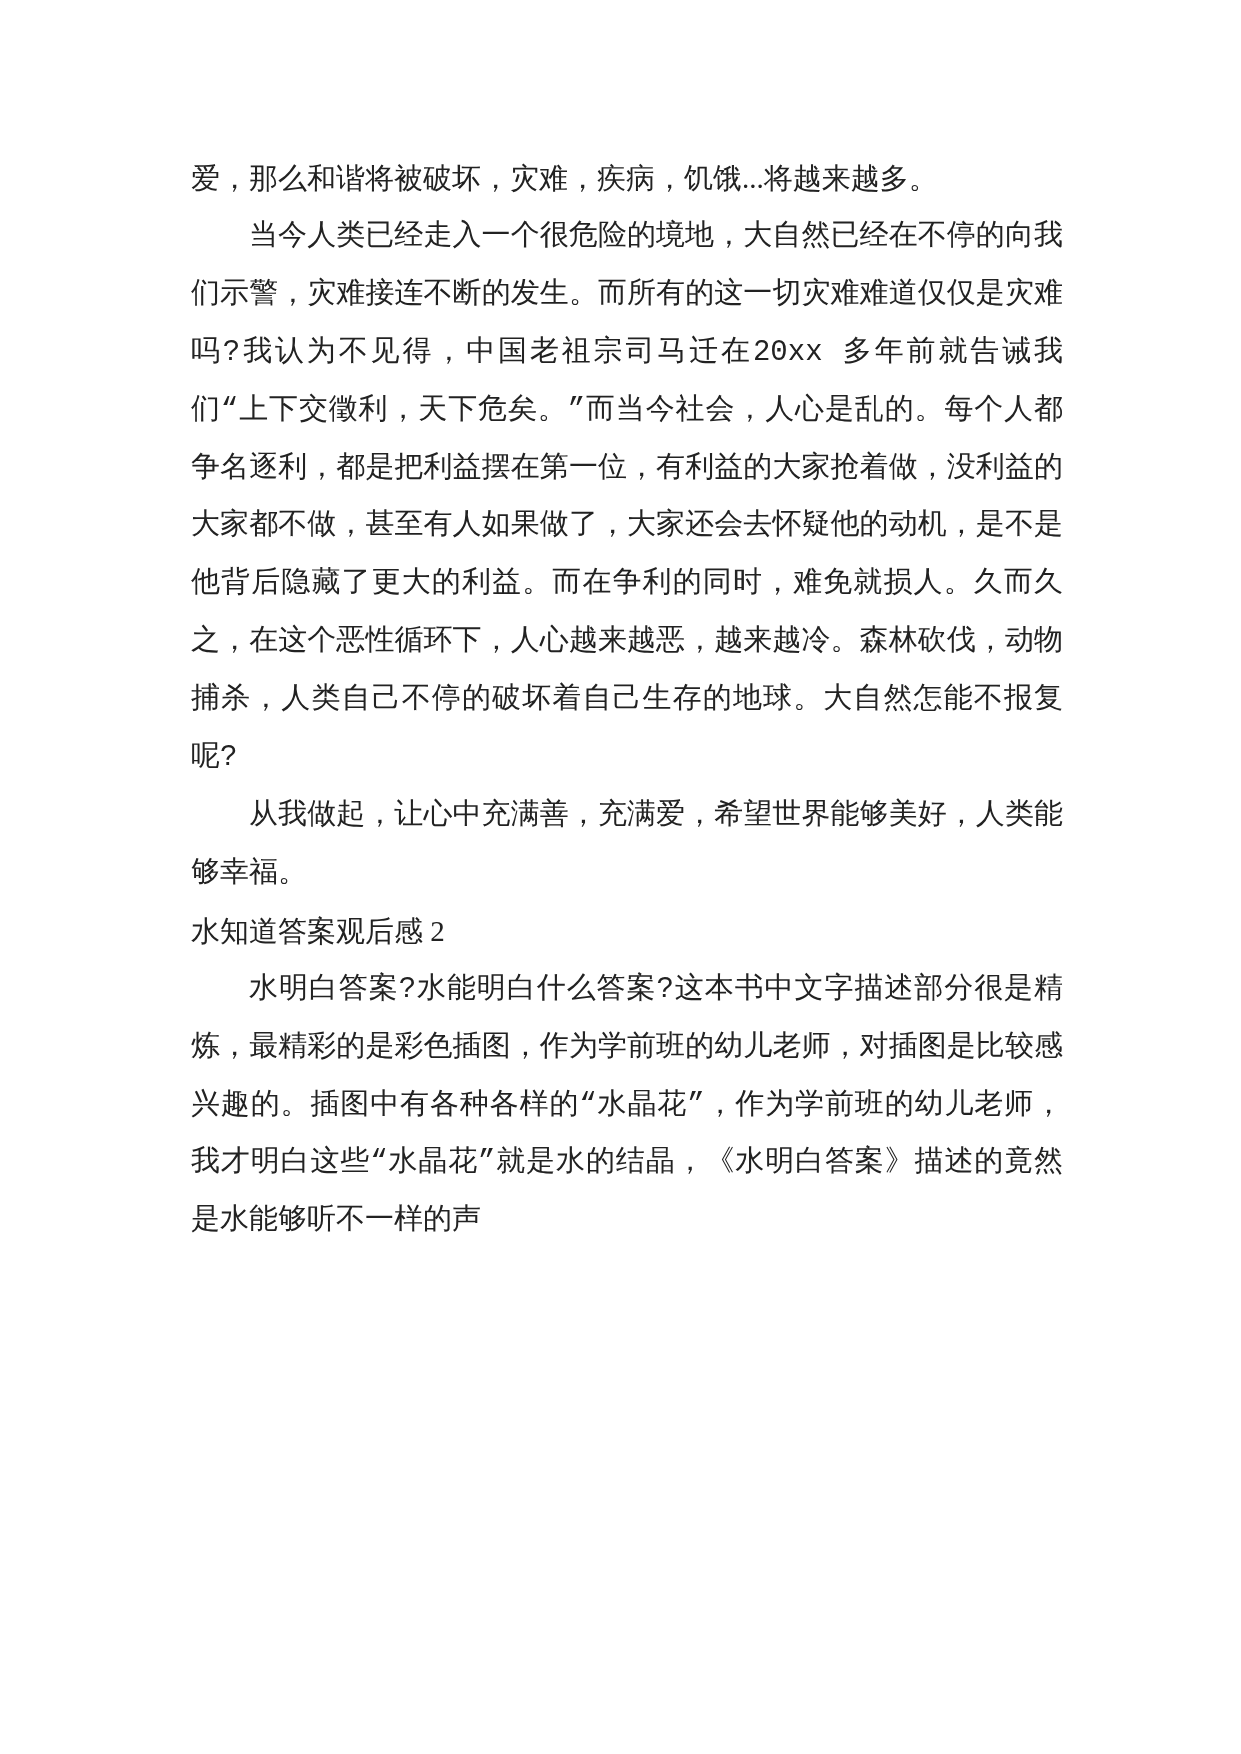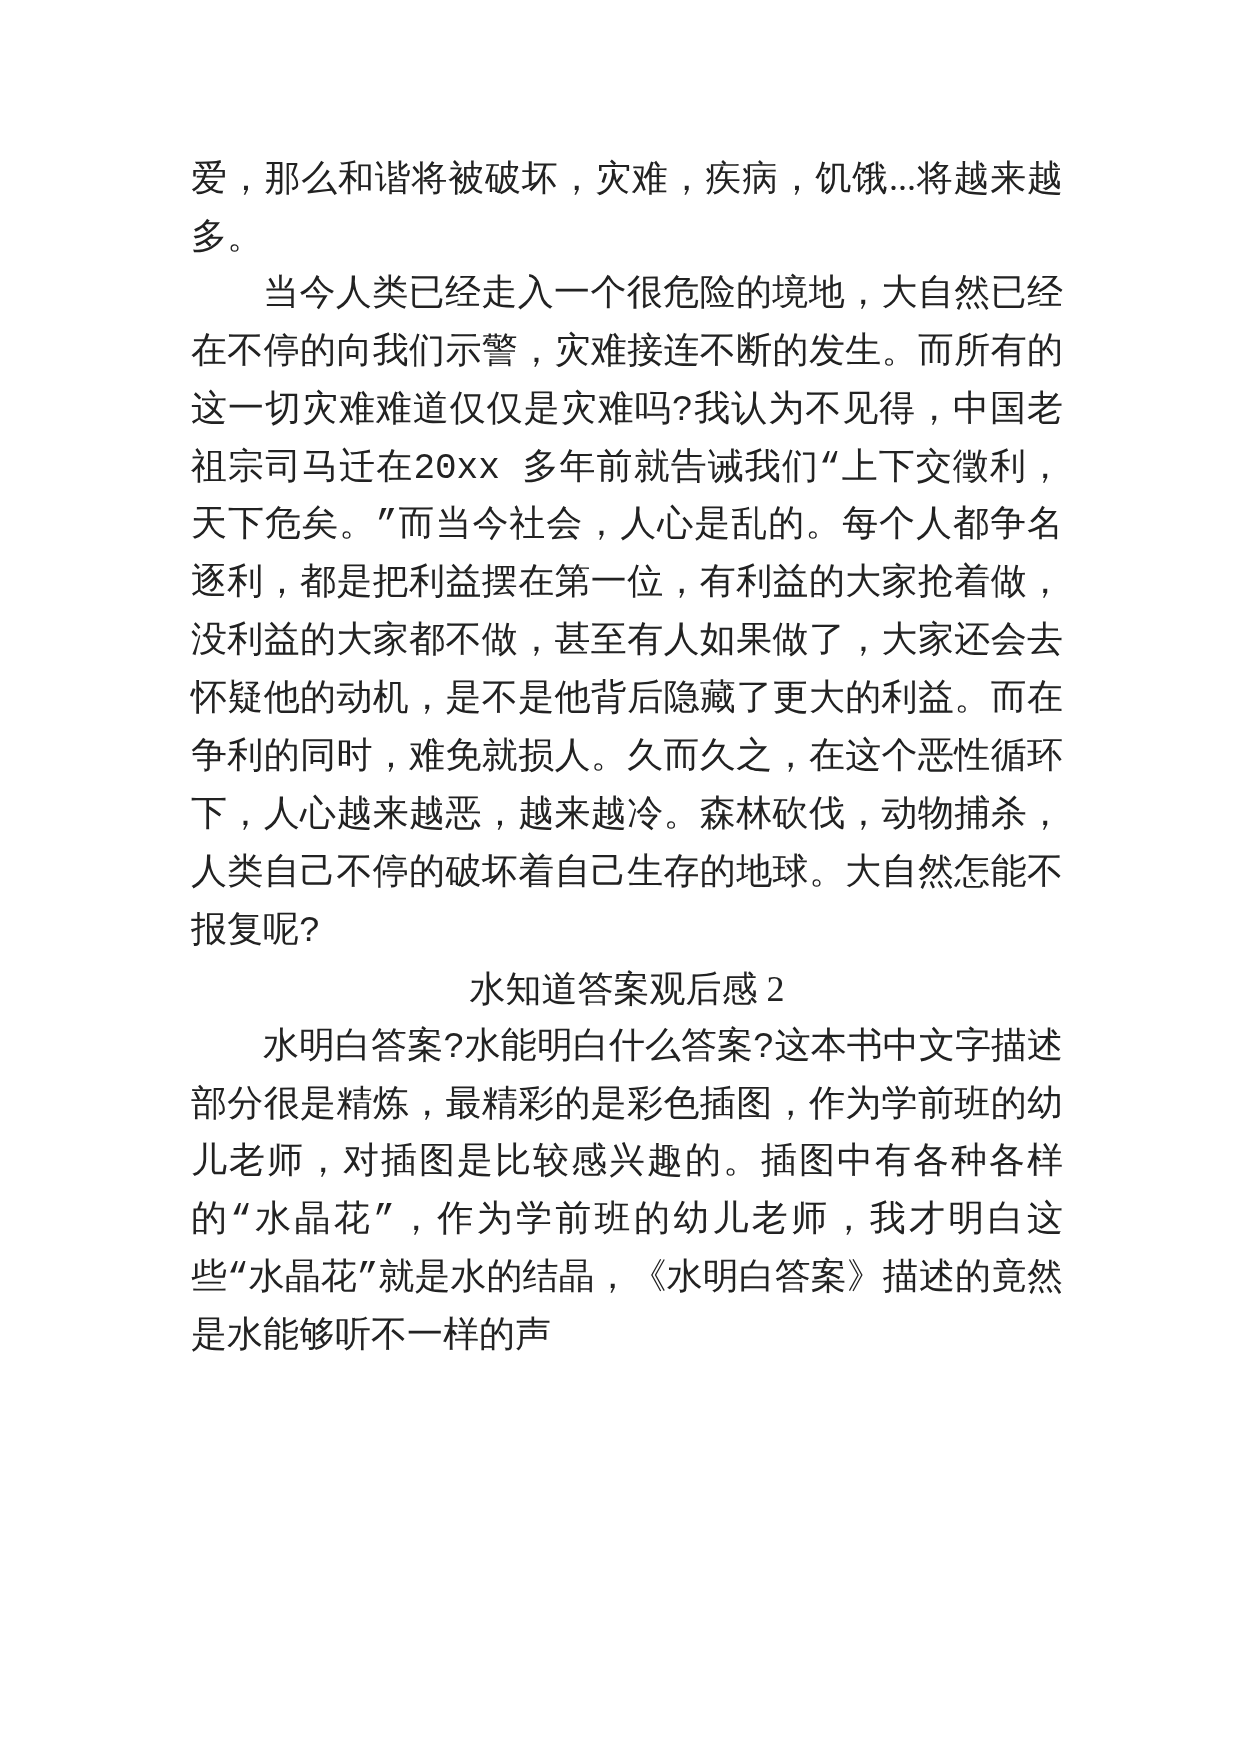--- a/index.html
+++ b/index.html
@@ -17,39 +17,40 @@
   .textblock {
     position: absolute;
     left: 191px;
     top: 150px;
     width: 872px;
   }
   .para {
     margin: 0;
     padding: 0;
     font-family: "Liberation Serif", "DejaVu Serif", serif;
-    font-size: 36px;
+    font-size: 29px;
     line-height: 57.9px;
     color: #222222;
     text-align: justify;
     letter-spacing: 0;
     word-break: break-all;
   }
   .para.indent {
     text-indent: 2em;
     font-family: Liberation Mono, monospace;
   }
   .para.heading {
     text-indent: 0;
-    text-align: center;
+    text-align: left;
   }
 </style>
 </head>
 <body>
 
 <div class="page">
   <div class="textblock">
     <p class="para">爱，那么和谐将被破坏，灾难，疾病，饥饿...将越来越多。</p>
     <p class="para indent">当今人类已经走入一个很危险的境地，大自然已经在不停的向我们示警，灾难接连不断的发生。而所有的这一切灾难难道仅仅是灾难吗?我认为不见得，中国老祖宗司马迁在20xx 多年前就告诫我们“上下交徵利，天下危矣。”而当今社会，人心是乱的。每个人都争名逐利，都是把利益摆在第一位，有利益的大家抢着做，没利益的大家都不做，甚至有人如果做了，大家还会去怀疑他的动机，是不是他背后隐藏了更大的利益。而在争利的同时，难免就损人。久而久之，在这个恶性循环下，人心越来越恶，越来越冷。森林砍伐，动物捕杀，人类自己不停的破坏着自己生存的地球。大自然怎能不报复呢?</p>
+    <p class="para indent">从我做起，让心中充满善，充满爱，希望世界能够美好，人类能够幸福。</p>
     <p class="para heading">水知道答案观后感 2</p>
     <p class="para indent">水明白答案?水能明白什么答案?这本书中文字描述部分很是精炼，最精彩的是彩色插图，作为学前班的幼儿老师，对插图是比较感兴趣的。插图中有各种各样的“水晶花”，作为学前班的幼儿老师，我才明白这些“水晶花”就是水的结晶，《水明白答案》描述的竟然是水能够听不一样的声</p>
   </div>
 </div>
 
 </body></html>

